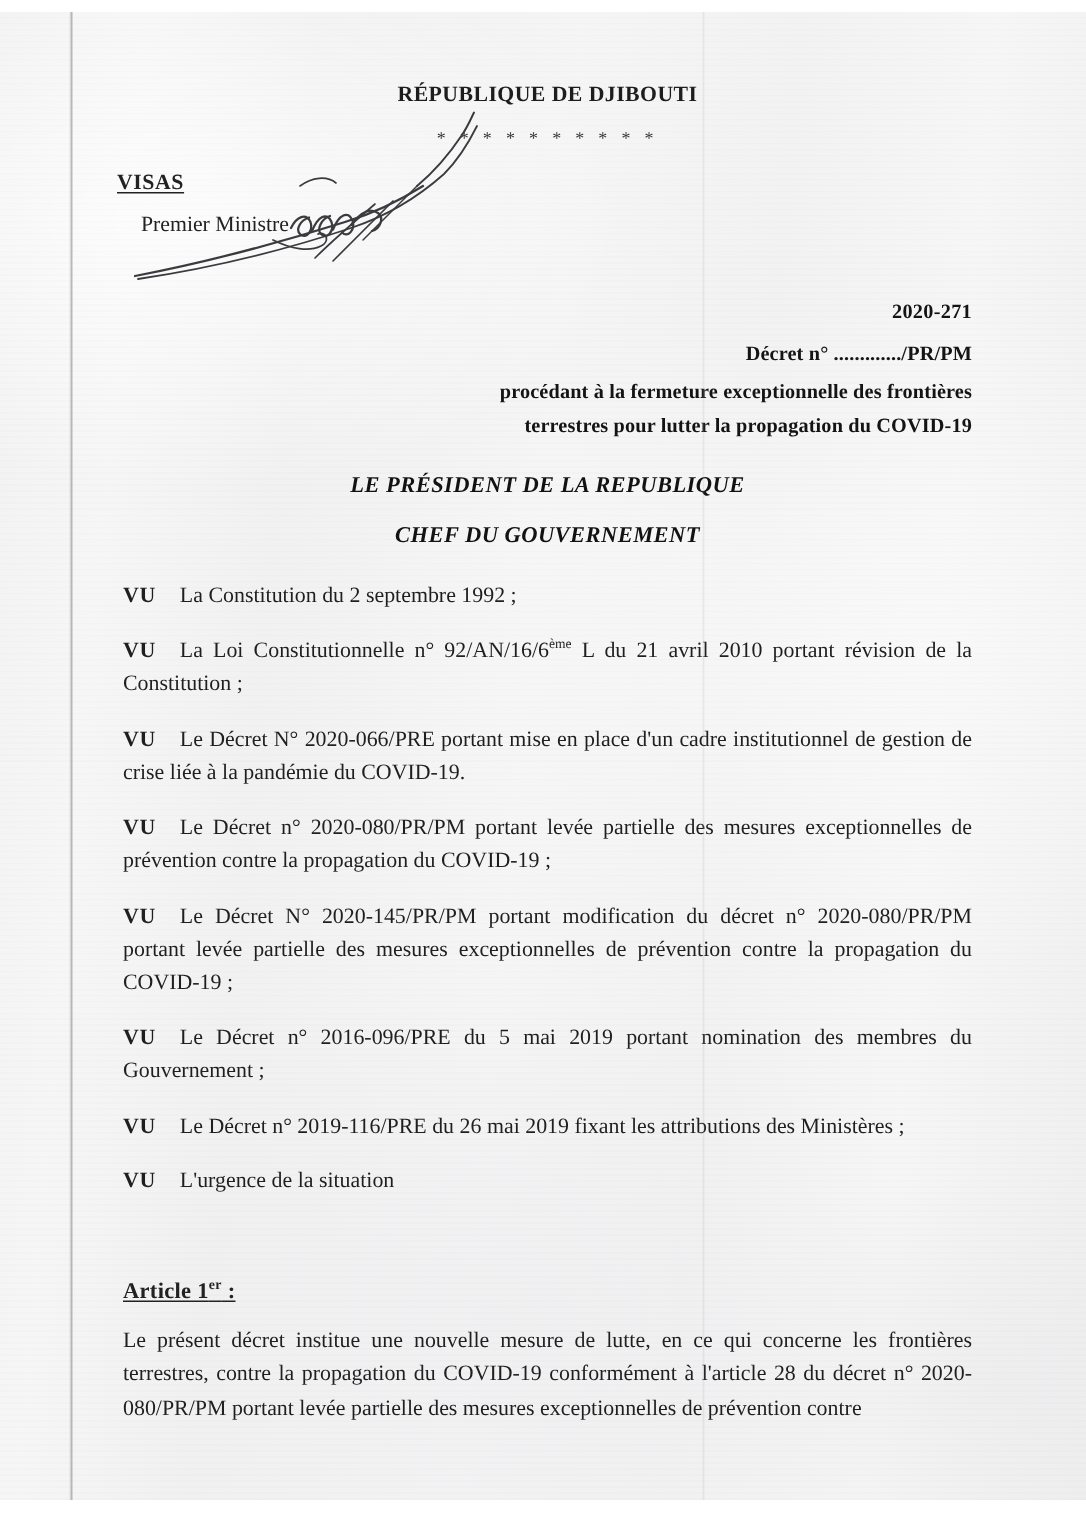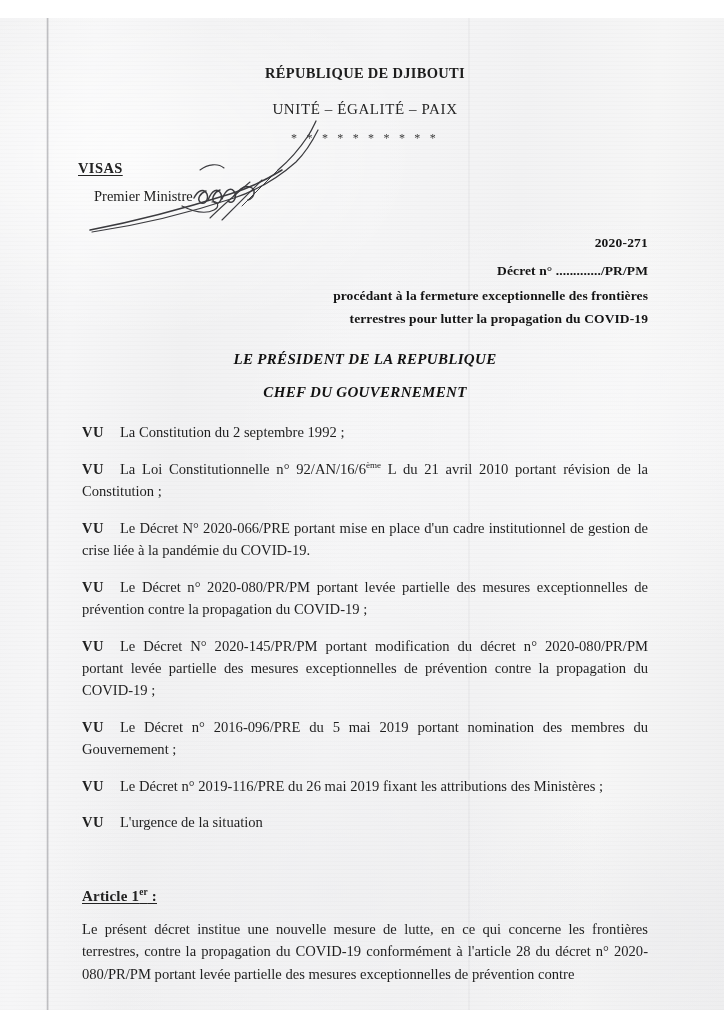--- a/index.html
+++ b/index.html
@@ -13,21 +13,21 @@
     font-family: "Liberation Serif", "DejaVu Serif", serif;
     color: #222222;
     overflow: hidden;
     position: relative;
   }
 
   
   #paper {
     position: absolute;
     left: 0;
-    top: 18px;
+    top: 8px;
     width: 724px;
     height: 992px;
     background:
       linear-gradient(95deg, #f2f2f3 0%, #f6f6f7 12%, #f1f1f2 26%, #f5f5f6 48%,
                       #f2f2f3 66%, #f6f6f6 82%, #efeff0 100%);
     overflow: hidden;
   }
   
   #paper::before {
     content: "";
@@ -137,21 +137,21 @@
     position: absolute;
     left: 0px;
     top: -46px;
     width: 260px;
     height: 130px;
     pointer-events: none;
   }
 
   
   .decree-block {
-    margin-top: 1px;
+    margin-top: 12px;
     text-align: right;
     font-weight: bold;
     color: #141414;
   }
   .decree-num {
     font-size: 13.5px;
     letter-spacing: 0.2px;
   }
   .decree-line {
     font-size: 13.5px;
@@ -233,21 +233,20 @@
 
 <div id="paper">
 
   <div class="fold primary"></div>
   <div class="fold secondary"></div>
 
   <div id="content">
 
     <div class="rep-title">RÉPUBLIQUE DE DJIBOUTI</div>
 
-    <div class="unite">UNITÉ – ÉGALITÉ – PAIX</div>
 
     <div class="stars">* * * * * * * * * *</div>
 
     <div class="visas-block">
       <div class="visas-label">VISAS</div>
       <div class="pm-label">Premier Ministre</div>
 
       <svg class="signature" viewBox="0 0 260 130">
         <g fill="none" stroke="#3b3b3f" stroke-linecap="round" stroke-linejoin="round">
 

